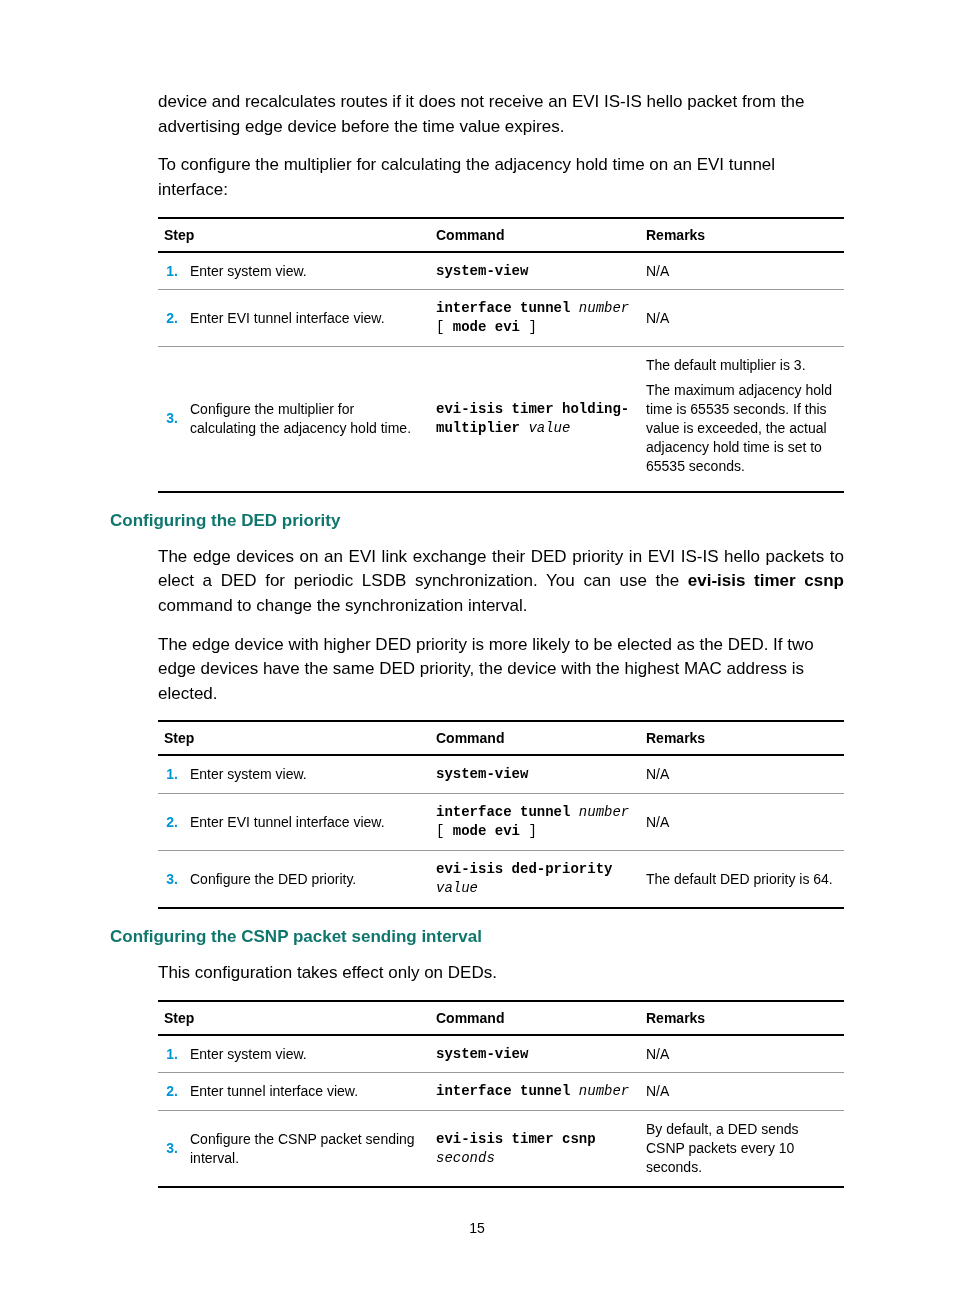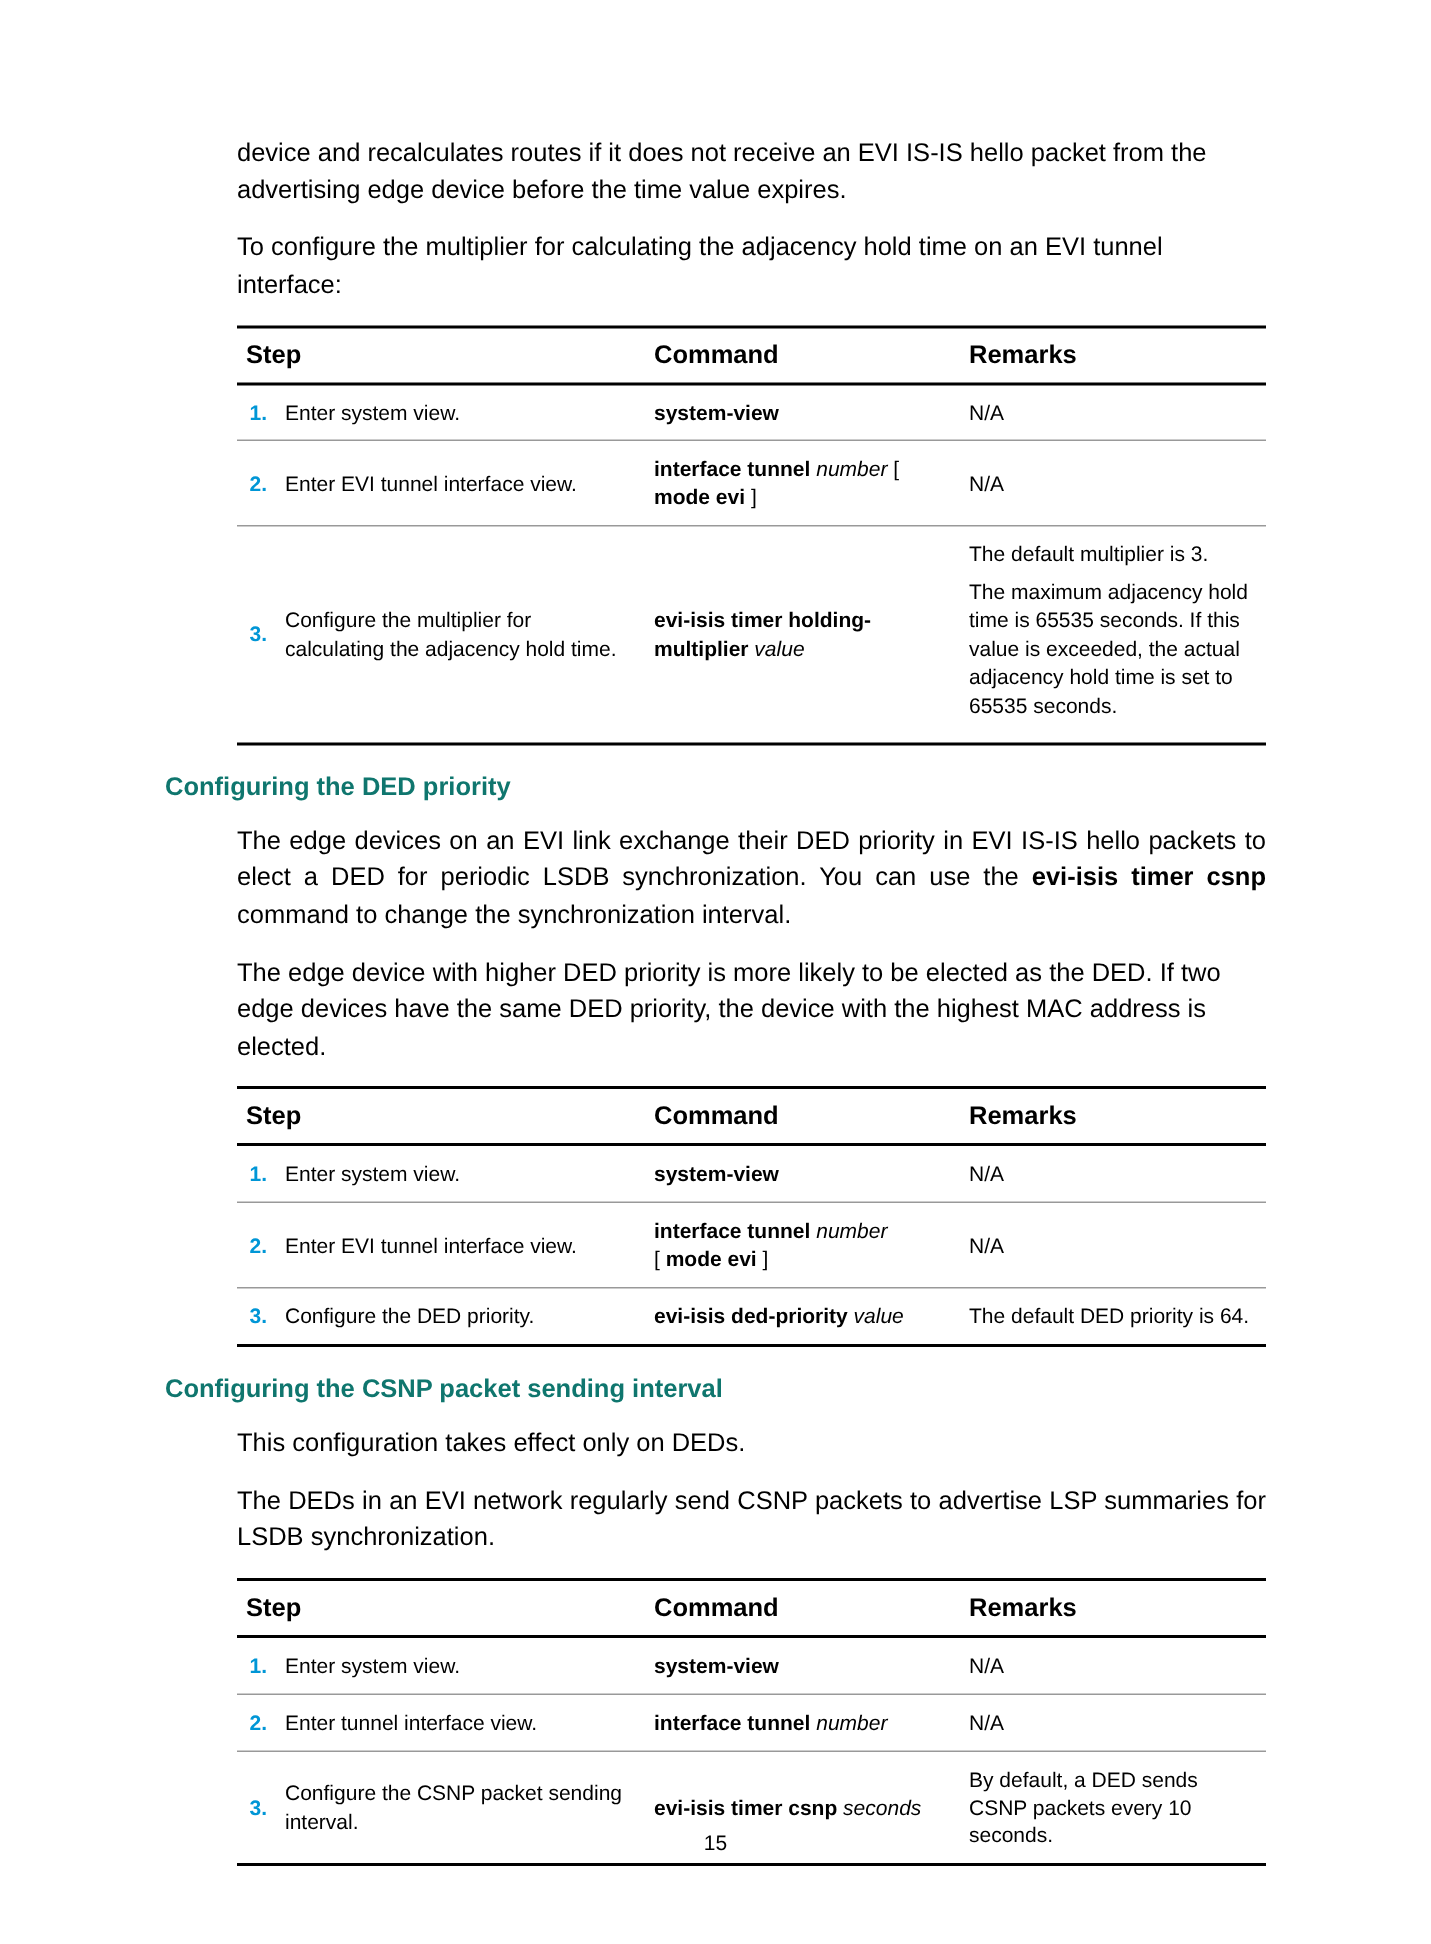--- a/index.html
+++ b/index.html
@@ -34,42 +34,42 @@
     table.steps {
       width: 100%;
       border-collapse: collapse;
       margin-top: 8px;
       margin-bottom: 18px;
       font-size: 14px;
     }
     table.steps thead th {
       text-align: left;
       font-weight: bold;
-      font-size: 17px;
+      font-size: 14px;
       padding: 8px 6px 8px 6px;
       border-top: 2px solid #000;
       border-bottom: 2px solid #000;
       vertical-align: bottom;
     }
     table.steps td {
       padding: 9px 6px;
       vertical-align: middle;
       border-bottom: 1px solid #999;
       line-height: 1.35;
     }
     table.steps tbody tr:last-child td { border-bottom: 2px solid #000; }
     .stepnum {
       color: #0096d6;
       font-weight: bold;
       width: 26px;
       text-align: right;
       padding-right: 10px;
     }
     .col-step { width: 246px; }
-    .col-cmd { width: 210px; }
+    .col-cmd { width: 210px; font-family: Liberation Mono, monospace; }
     .col-rem { }
     .remarks-block { display: block; margin-bottom: 6px; }
     .pagenum {
       position: absolute;
       bottom: 60px;
       left: 0;
       width: 100%;
       text-align: center;
       font-size: 14px;
     }
@@ -149,21 +149,20 @@
           <td class="col-cmd"><span class="bold">evi-isis ded-priority</span><span class="italic"> value</span></td>
           <td class="col-rem">The default DED priority is 64.</td>
         </tr>
       </tbody>
     </table>
   </div>
 
   <h3 class="section-heading">Configuring the CSNP packet sending interval</h3>
   <div class="content">
     <p class="body">This configuration takes effect only on DEDs.</p>
-    <p class="body justify">The DEDs in an EVI network regularly send CSNP packets to advertise LSP summaries for LSDB synchronization.</p>
 
     <table class="steps">
       <thead>
         <tr>
           <th colspan="2">Step</th>
           <th>Command</th>
           <th>Remarks</th>
         </tr>
       </thead>
       <tbody>

